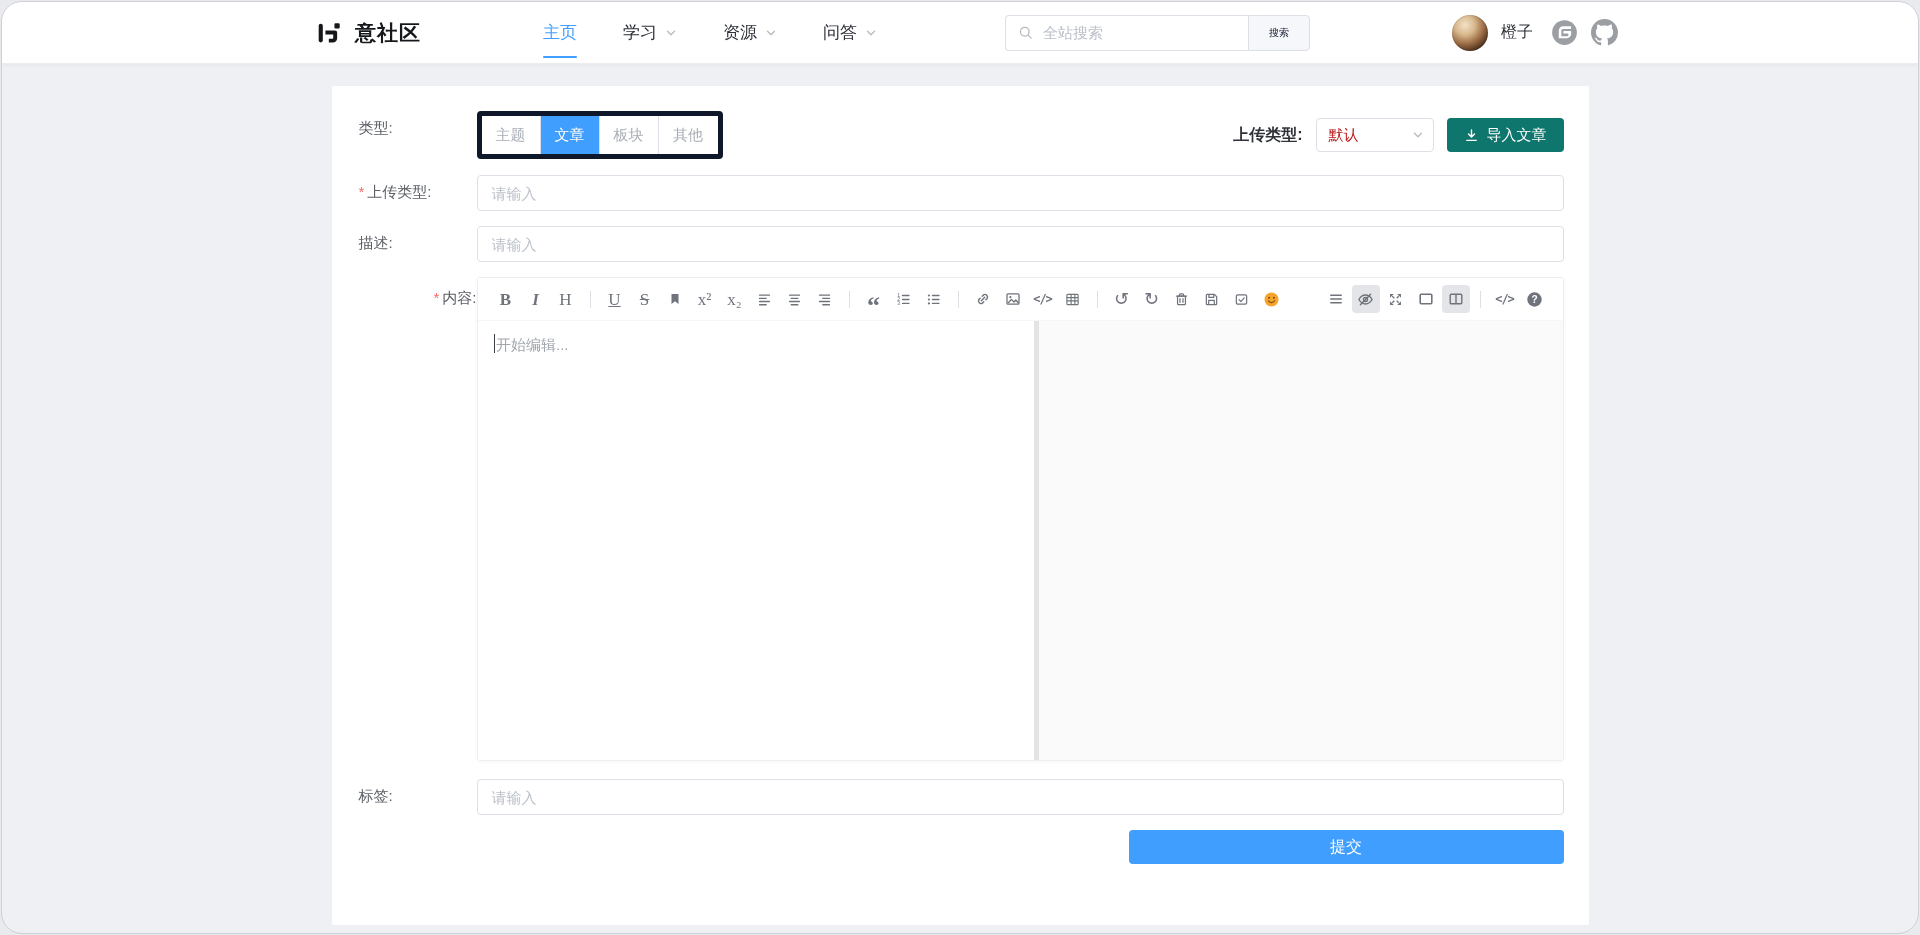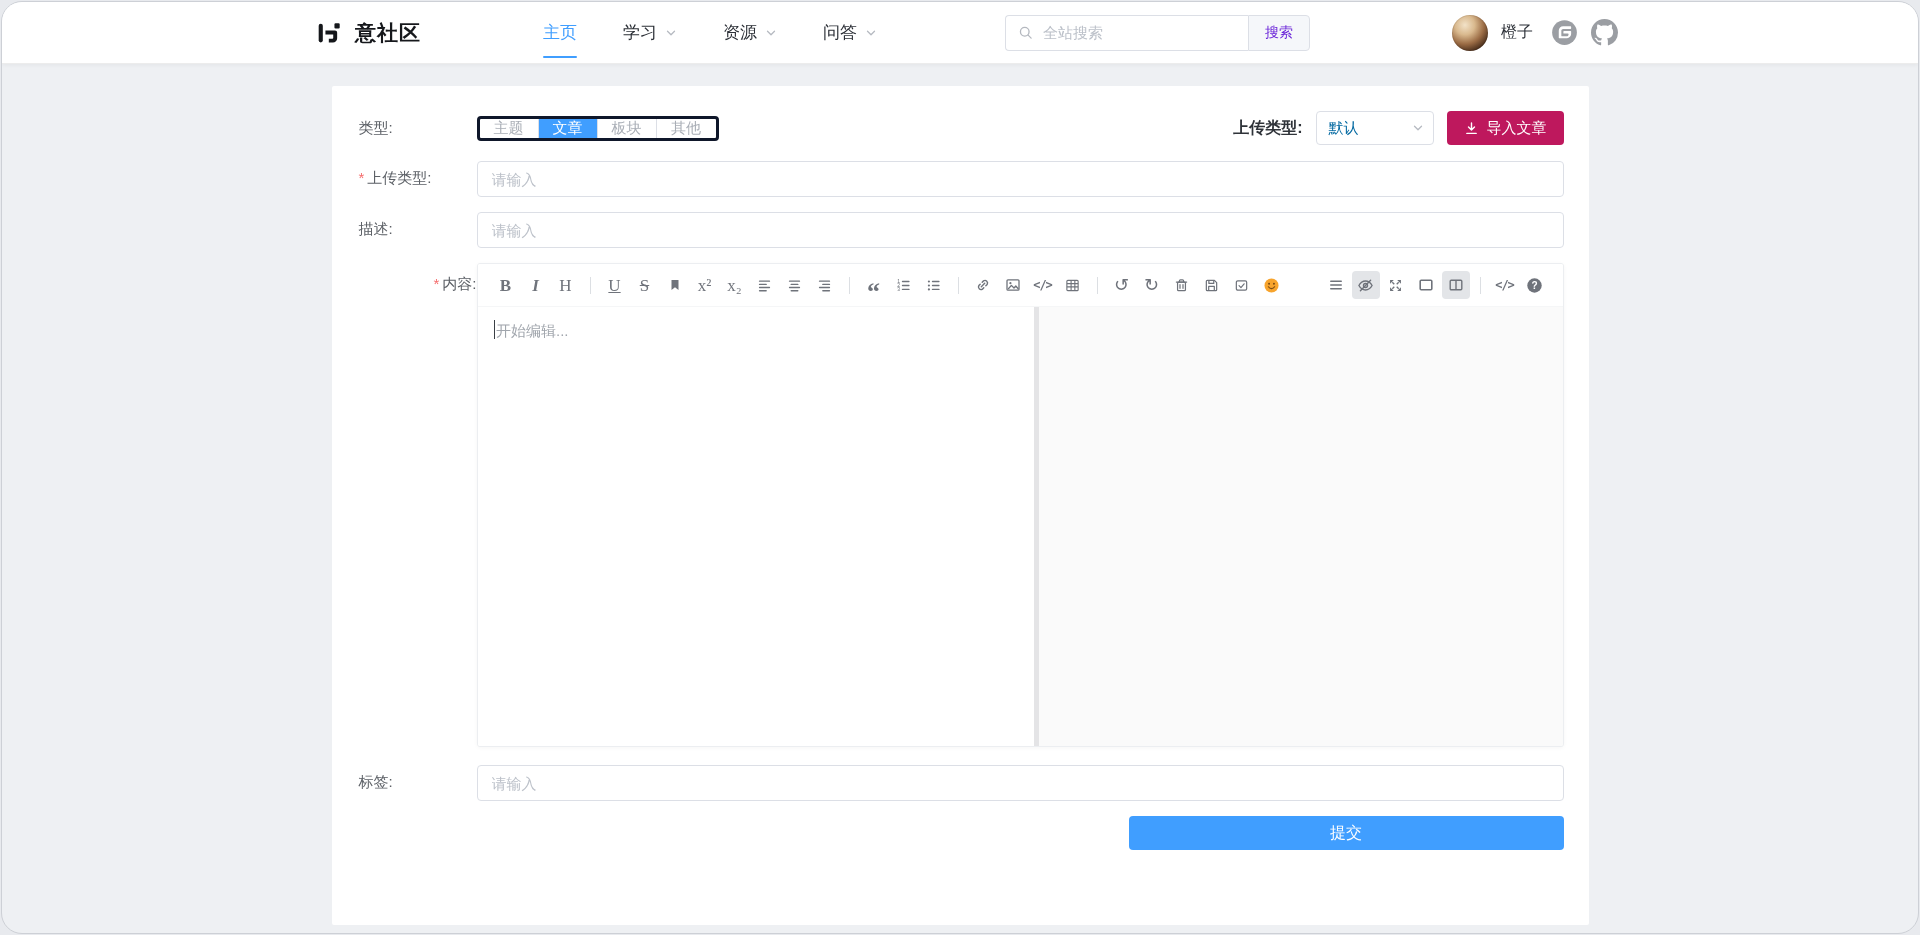--- a/index.html
+++ b/index.html
@@ -26,47 +26,47 @@
   .nav-item { position:relative; display:flex; align-items:center; gap:8px; font-size:17px; color:#2b2f36; cursor:pointer; height:100%; white-space:nowrap; }
   .nav-item .chev { color:#b6bac1; display:flex; }
   .nav-item.active { color:#409eff; }
   .nav-item.active::after { content:''; position:absolute; left:0; right:0; bottom:5px; height:2px; background:#409eff; border-radius:1px; }
   .search { margin-left:auto; display:flex; height:36px; }
   .search-box { display:flex; align-items:center; gap:10px; width:243px; background:#fff;
     border:1px solid #dcdfe6; border-right:none; border-radius:4px 0 0 4px; padding:0 10px 0 12px; }
   .search-box input { border:none; outline:none; width:100%; font-size:15px; color:#333; background:transparent; font-family:inherit; }
   ::placeholder { color:#bcc1c9; opacity:1; }
   .search-btn { width:62px; border:1px solid #dcdfe6; border-radius:0 4px 4px 0; background:#f5f7fa;
-    color:#6d28d9; font-size:14px; cursor:pointer; font-family:inherit; }
+    color:#0f172a; font-size:10px; cursor:pointer; font-family:inherit; }
   .hright { display:flex; align-items:center; margin-left:142px; gap:13px; }
   .avatar { width:36px; height:36px; border-radius:50%; flex:none;
     background: radial-gradient(circle at 36% 28%, #f2e2c8 0%, #d9b98e 28%, #9a6b44 55%, #4a2f1c 78%, #241710 100%);
     box-shadow: inset 0 0 0 1px rgba(0,0,0,.08); }
   .username { font-size:16px; color:#2b2f36; margin-right:5px; white-space:nowrap; }
   .hicon { color:#9b9ea3; display:flex; cursor:pointer; }
   
   .card { width:1257px; height:839px; margin:22px auto 0; background:#fff; border-radius:2px; padding:25px 25px 0 27px; }
   .frow { display:flex; }
   .flabel { width:118px; flex:none; font-size:15px; color:#5c6066; padding-top:8px; white-space:nowrap; }
   .flabel .req { color:#f56c6c; margin-right:3px; }
   .fctrl { flex:1; display:flex;justify-content:flex-end; }
   
   .row-type { margin-bottom:16px; }
   .row-type .fctrl { justify-content:space-between; align-items:center; }
-  .segmented { display:flex; border:3px solid #0f172a; border-radius:4px; overflow:hidden; height:25px; background:#0f172a; }
+  .segmented { display:flex; border:5px solid #0f172a; border-radius:4px; overflow:hidden; height:48px; background:#0f172a; }
   .seg-item { width:59px; display:flex; align-items:center; justify-content:center; font-size:15px;
     color:#a9aeb6; border-right:1px solid #dcdfe6; cursor:pointer; background:#fff; }
   .seg-item:last-child { border-right:none; }
   .seg-item.active { background:#409eff; color:#fff; }
   .upload { display:flex; align-items:center; gap:13px; }
   .upload-label { font-size:16px; font-weight:700; color:#2f3339; white-space:nowrap; }
   .select { width:118px; height:34px; border:1px solid #dcdfe6; border-radius:4px; display:flex; align-items:center;
-    justify-content:space-between; padding:0 9px 0 12px; font-size:15px; color:#0369a1; cursor:pointer; background:#fff; }
+    justify-content:space-between; padding:0 9px 0 12px; font-size:15px; color:#b91c1c; cursor:pointer; background:#fff; }
   .select .chev { color:#b6bac1; display:flex; }
-  .btn-import { height:34px; padding:0 17px; background:#be185d; color:#fff; border:none; border-radius:4px;
+  .btn-import { height:34px; padding:0 17px; background:#0f766e; color:#fff; border:none; border-radius:4px;
     font-size:15px; display:flex; align-items:center; gap:8px; cursor:pointer; font-family:inherit; white-space:nowrap; }
   
   .row-input { margin-bottom:15px; }
   .text-input { flex:1; height:36px; border:1px solid #dcdfe6; border-radius:4px; padding:0 14px;
     font-size:15px; color:#333; background:#fff; outline:none; font-family:inherit; }
   
   .row-editor { margin-bottom:18px; }
   .row-editor .flabel { padding-top:12px;text-align:right; }
   .editor { flex:1; border:1px solid #eceef1; border-radius:3px; overflow:hidden; background:#fff; box-shadow:0 1px 4px rgba(0,0,0,.04); }
   .toolbar { height:42px; display:flex; align-items:center; justify-content:space-between; padding:0 13px; background:#fff; }

